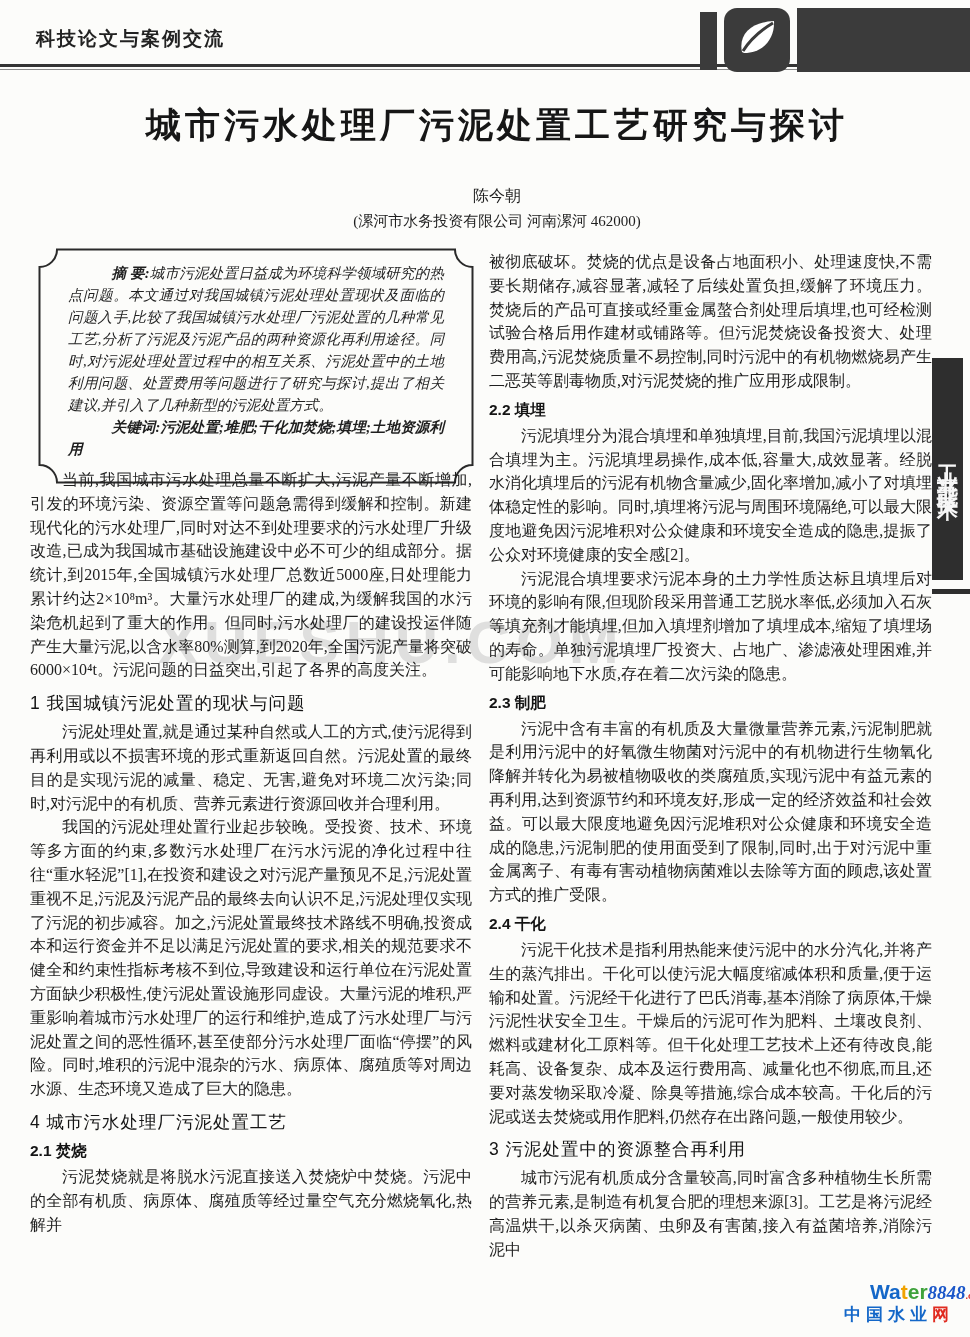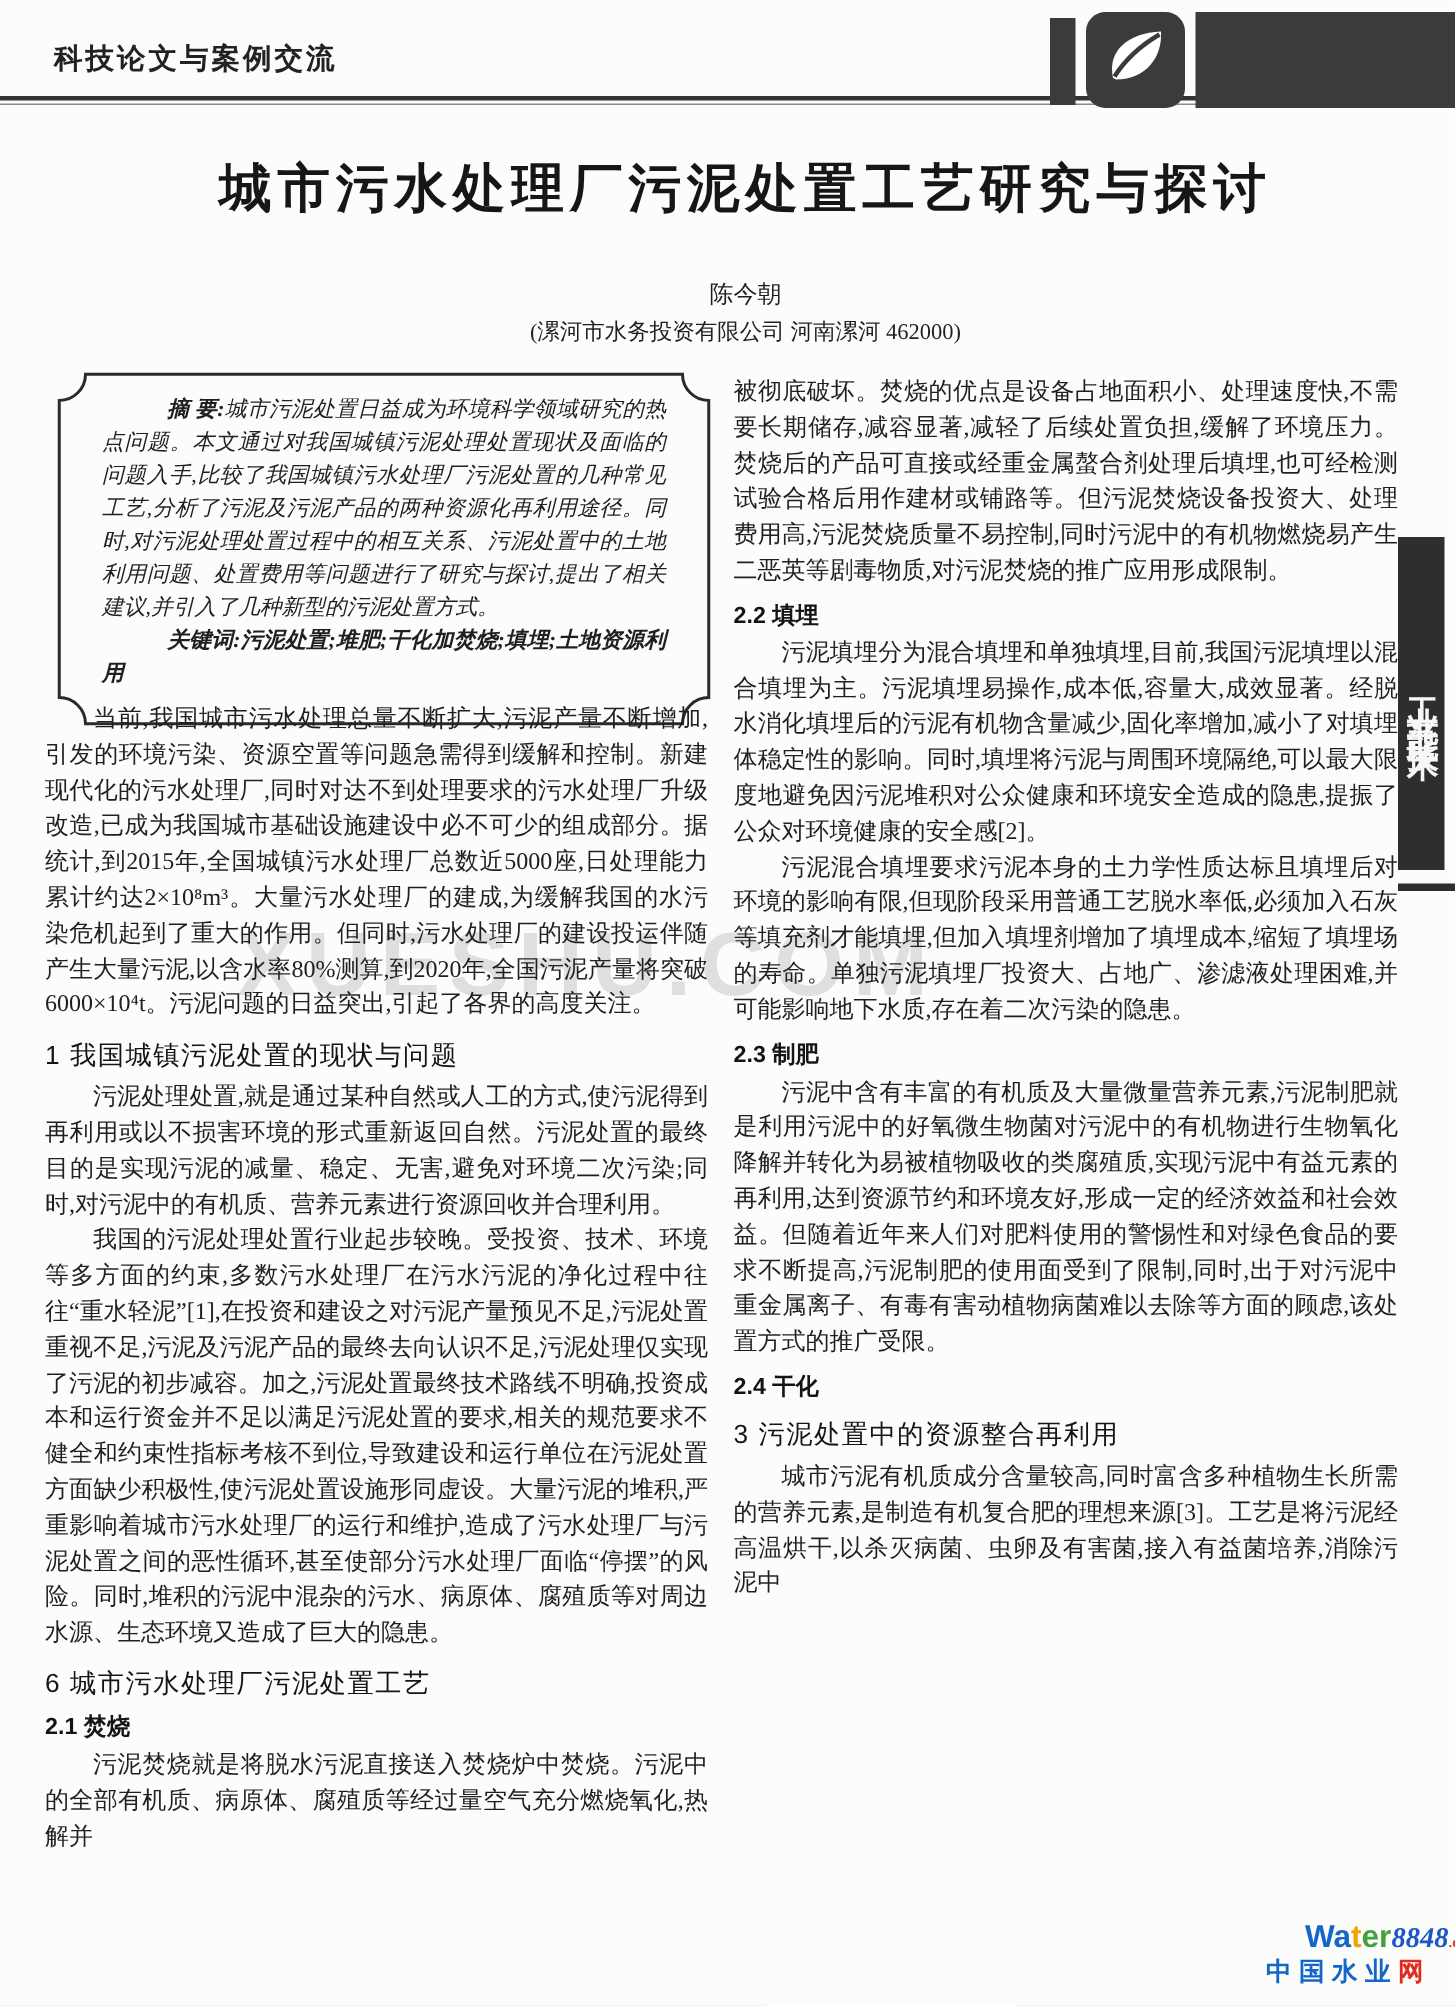--- a/index.html
+++ b/index.html
@@ -120,33 +120,34 @@
     </div>
   </div>
 
   <div class="watermark">XUESHU.COM</div>
 
   <div class="col col-left">
     <p>当前,我国城市污水处理总量不断扩大,污泥产量不断增加,引发的环境污染、资源空置等问题急需得到缓解和控制。新建现代化的污水处理厂,同时对达不到处理要求的污水处理厂升级改造,已成为我国城市基础设施建设中必不可少的组成部分。据统计,到2015年,全国城镇污水处理厂总数近5000座,日处理能力累计约达2×10⁸m³。大量污水处理厂的建成,为缓解我国的水污染危机起到了重大的作用。但同时,污水处理厂的建设投运伴随产生大量污泥,以含水率80%测算,到2020年,全国污泥产量将突破6000×10⁴t。污泥问题的日益突出,引起了各界的高度关注。</p>
     <h2 class="sec">1 我国城镇污泥处置的现状与问题</h2>
     <p>污泥处理处置,就是通过某种自然或人工的方式,使污泥得到再利用或以不损害环境的形式重新返回自然。污泥处置的最终目的是实现污泥的减量、稳定、无害,避免对环境二次污染;同时,对污泥中的有机质、营养元素进行资源回收并合理利用。</p>
     <p>我国的污泥处理处置行业起步较晚。受投资、技术、环境等多方面的约束,多数污水处理厂在污水污泥的净化过程中往往“重水轻泥”[1],在投资和建设之对污泥产量预见不足,污泥处置重视不足,污泥及污泥产品的最终去向认识不足,污泥处理仅实现了污泥的初步减容。加之,污泥处置最终技术路线不明确,投资成本和运行资金并不足以满足污泥处置的要求,相关的规范要求不健全和约束性指标考核不到位,导致建设和运行单位在污泥处置方面缺少积极性,使污泥处置设施形同虚设。大量污泥的堆积,严重影响着城市污水处理厂的运行和维护,造成了污水处理厂与污泥处置之间的恶性循环,甚至使部分污水处理厂面临“停摆”的风险。同时,堆积的污泥中混杂的污水、病原体、腐殖质等对周边水源、生态环境又造成了巨大的隐患。</p>
-    <h2 class="sec">6 城市污水处理厂污泥处置工艺</h2>
+    <h2 class="sec">4 城市污水处理厂污泥处置工艺</h2>
     <h3 class="sub">2.1 焚烧</h3>
     <p>污泥焚烧就是将脱水污泥直接送入焚烧炉中焚烧。污泥中的全部有机质、病原体、腐殖质等经过量空气充分燃烧氧化,热解并</p>
   </div>
 
   <div class="col col-right">
     <p class="cont">被彻底破坏。焚烧的优点是设备占地面积小、处理速度快,不需要长期储存,减容显著,减轻了后续处置负担,缓解了环境压力。焚烧后的产品可直接或经重金属螯合剂处理后填埋,也可经检测试验合格后用作建材或铺路等。但污泥焚烧设备投资大、处理费用高,污泥焚烧质量不易控制,同时污泥中的有机物燃烧易产生二恶英等剧毒物质,对污泥焚烧的推广应用形成限制。</p>
     <h3 class="sub">2.2 填埋</h3>
     <p>污泥填埋分为混合填埋和单独填埋,目前,我国污泥填埋以混合填埋为主。污泥填埋易操作,成本低,容量大,成效显著。经脱水消化填埋后的污泥有机物含量减少,固化率增加,减小了对填埋体稳定性的影响。同时,填埋将污泥与周围环境隔绝,可以最大限度地避免因污泥堆积对公众健康和环境安全造成的隐患,提振了公众对环境健康的安全感[2]。</p>
     <p>污泥混合填埋要求污泥本身的土力学性质达标且填埋后对环境的影响有限,但现阶段采用普通工艺脱水率低,必须加入石灰等填充剂才能填埋,但加入填埋剂增加了填埋成本,缩短了填埋场的寿命。单独污泥填埋厂投资大、占地广、渗滤液处理困难,并可能影响地下水质,存在着二次污染的隐患。</p>
     <h3 class="sub">2.3 制肥</h3>
-    <p>污泥中含有丰富的有机质及大量微量营养元素,污泥制肥就是利用污泥中的好氧微生物菌对污泥中的有机物进行生物氧化降解并转化为易被植物吸收的类腐殖质,实现污泥中有益元素的再利用,达到资源节约和环境友好,形成一定的经济效益和社会效益。但随着近年来人们对肥料使用的警惕性和对绿色食品的要求不断提高,污泥制肥的使用面受到了限制,同时,出于对污泥中重金属离子、有毒有害动植物病菌难以去除等方面的顾虑,该处置方式的推广受限。</p>
+    <p>污泥中含有丰富的有机质及大量微量营养元素,污泥制肥就是利用污泥中的好氧微生物菌对污泥中的有机物进行生物氧化降解并转化为易被植物吸收的类腐殖质,实现污泥中有益元素的再利用,达到资源节约和环境友好,形成一定的经济效益和社会效益。可以最大限度地避免因污泥堆积对公众健康和环境安全造成的隐患,污泥制肥的使用面受到了限制,同时,出于对污泥中重金属离子、有毒有害动植物病菌难以去除等方面的顾虑,该处置方式的推广受限。</p>
     <h3 class="sub">2.4 干化</h3>
+    <p>污泥干化技术是指利用热能来使污泥中的水分汽化,并将产生的蒸汽排出。干化可以使污泥大幅度缩减体积和质量,便于运输和处置。污泥经干化进行了巴氏消毒,基本消除了病原体,干燥污泥性状安全卫生。干燥后的污泥可作为肥料、土壤改良剂、燃料或建材化工原料等。但干化处理工艺技术上还有待改良,能耗高、设备复杂、成本及运行费用高、减量化也不彻底,而且,还要对蒸发物采取冷凝、除臭等措施,综合成本较高。干化后的污泥或送去焚烧或用作肥料,仍然存在出路问题,一般使用较少。</p>
     <h2 class="sec">3 污泥处置中的资源整合再利用</h2>
     <p>城市污泥有机质成分含量较高,同时富含多种植物生长所需的营养元素,是制造有机复合肥的理想来源[3]。工艺是将污泥经高温烘干,以杀灭病菌、虫卵及有害菌,接入有益菌培养,消除污泥中</p>
   </div>
 
   <div class="side-tab">工业节能技术</div>
   <div class="side-line"></div>
 
 
   <div class="site-logo">
     <div class="lg1"><span class="lg-wa">Wa</span><span class="lg-t">t</span><span class="lg-er">er</span><span class="lg-num">8848</span><span class="lg-dom">.com</span></div>

